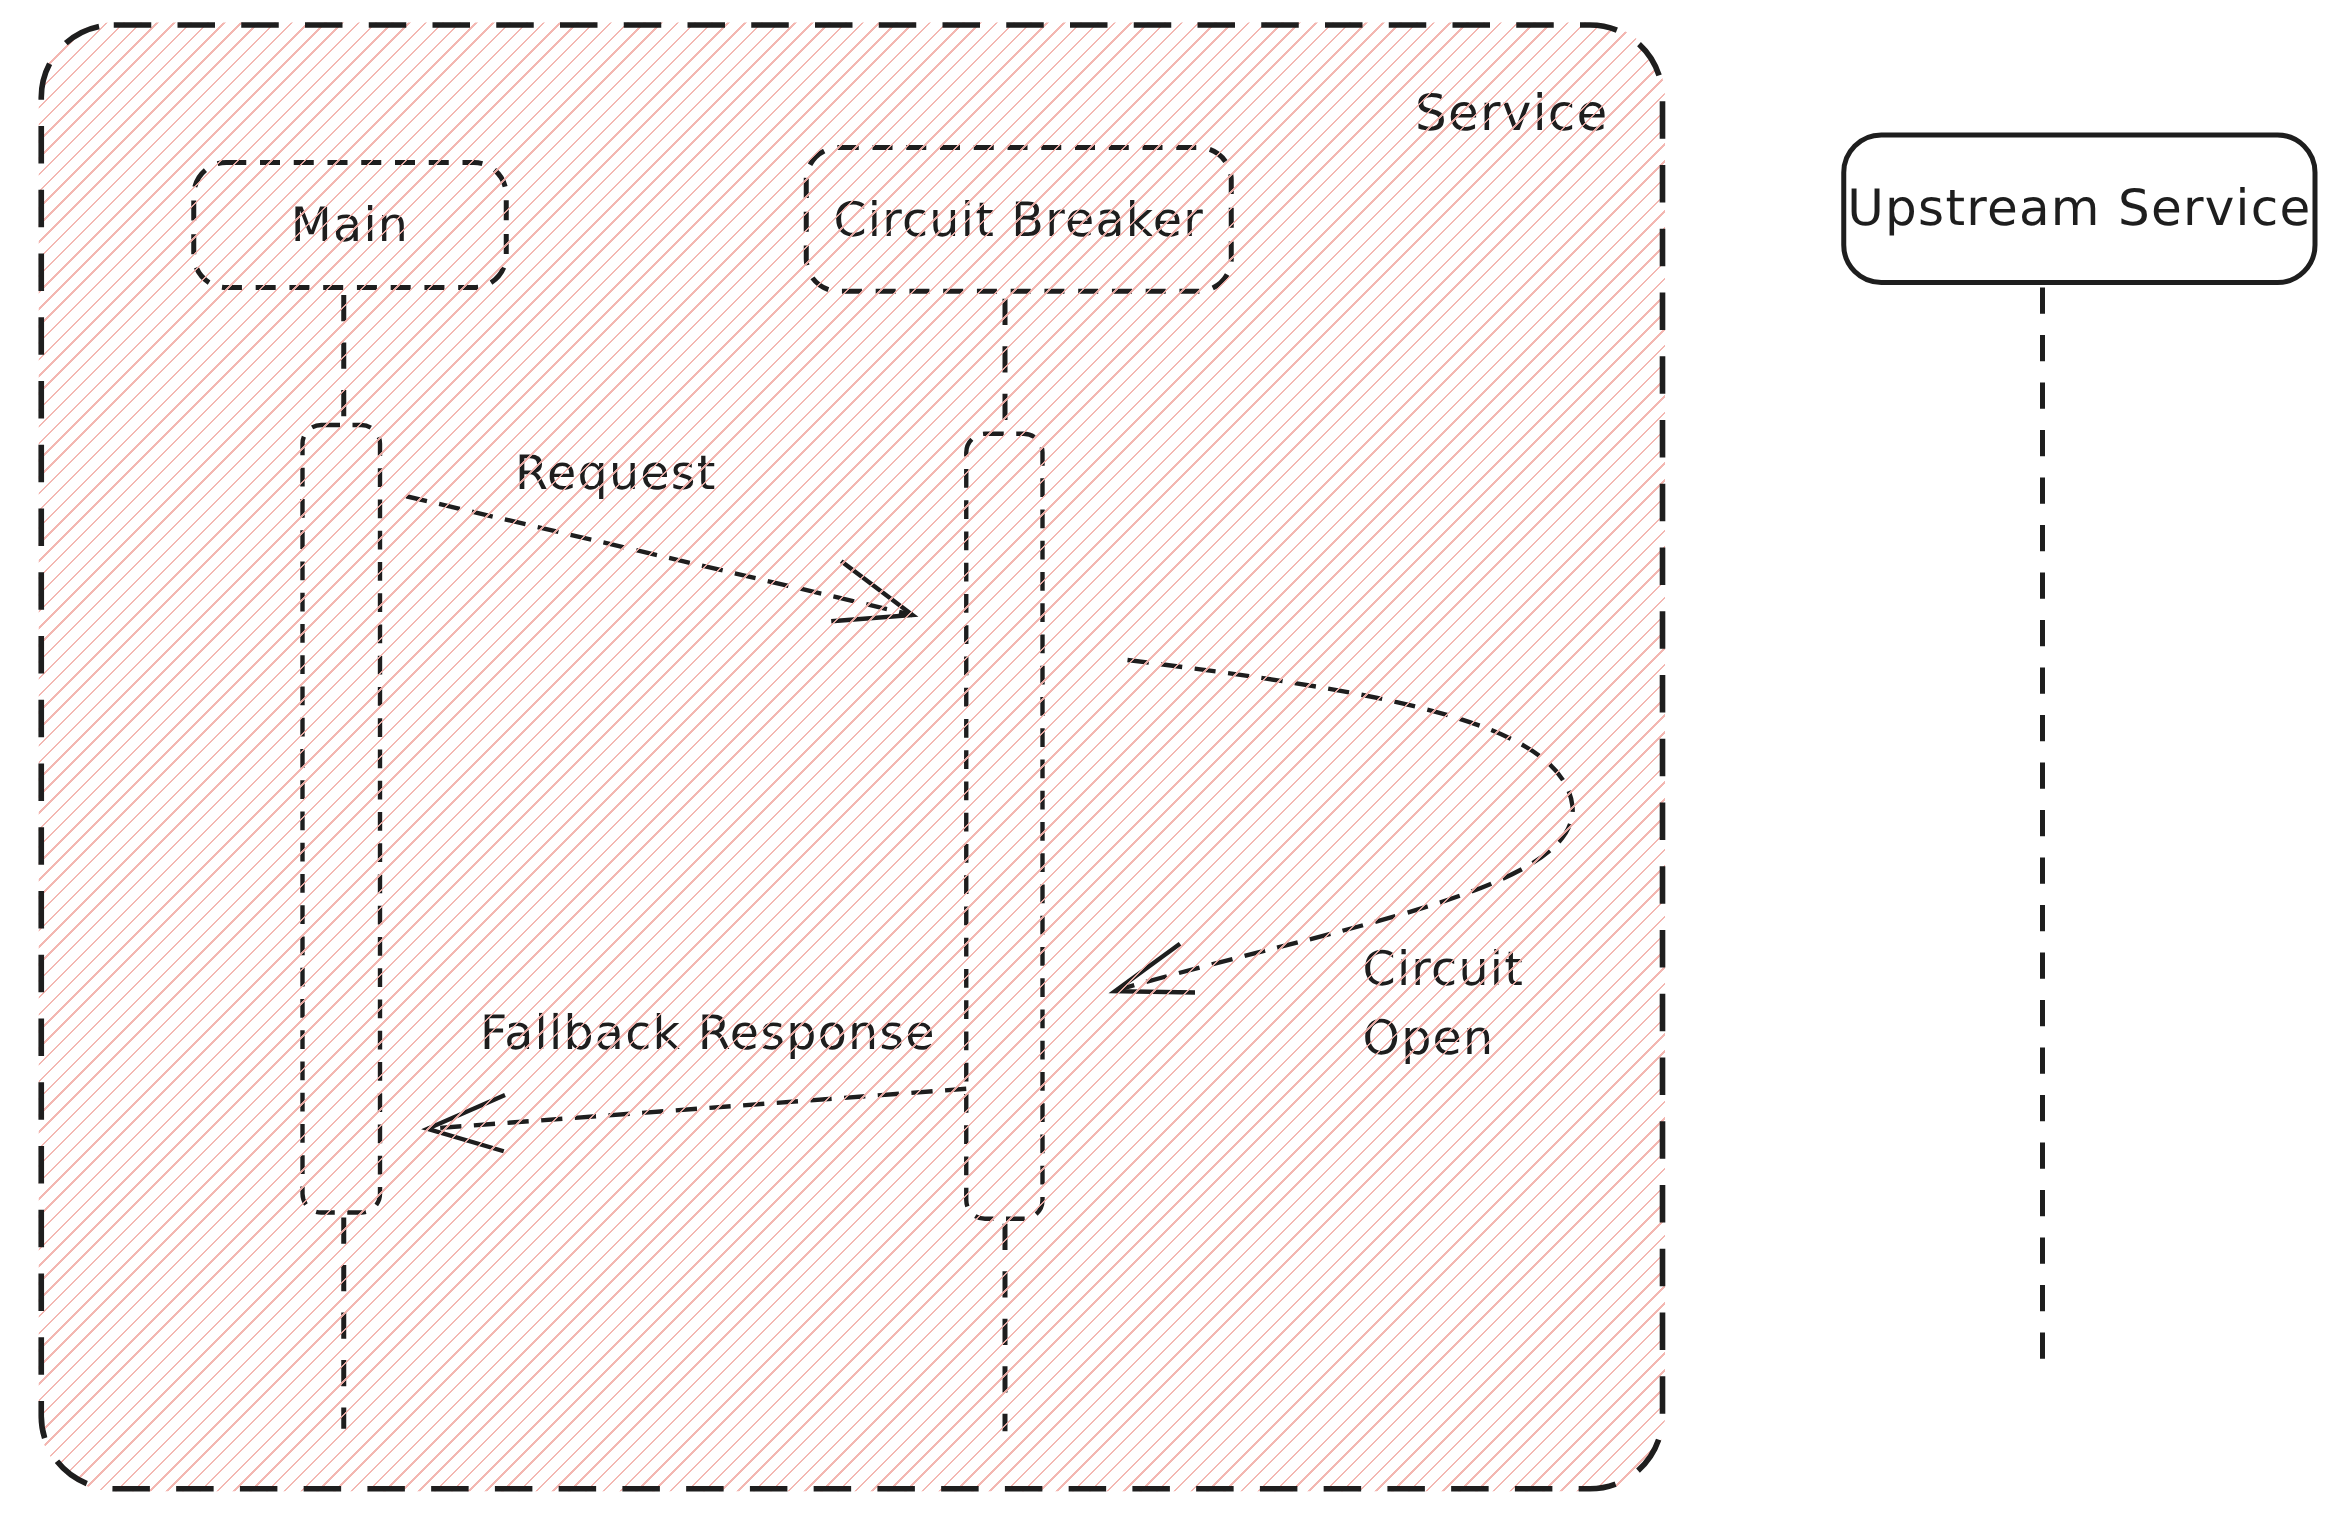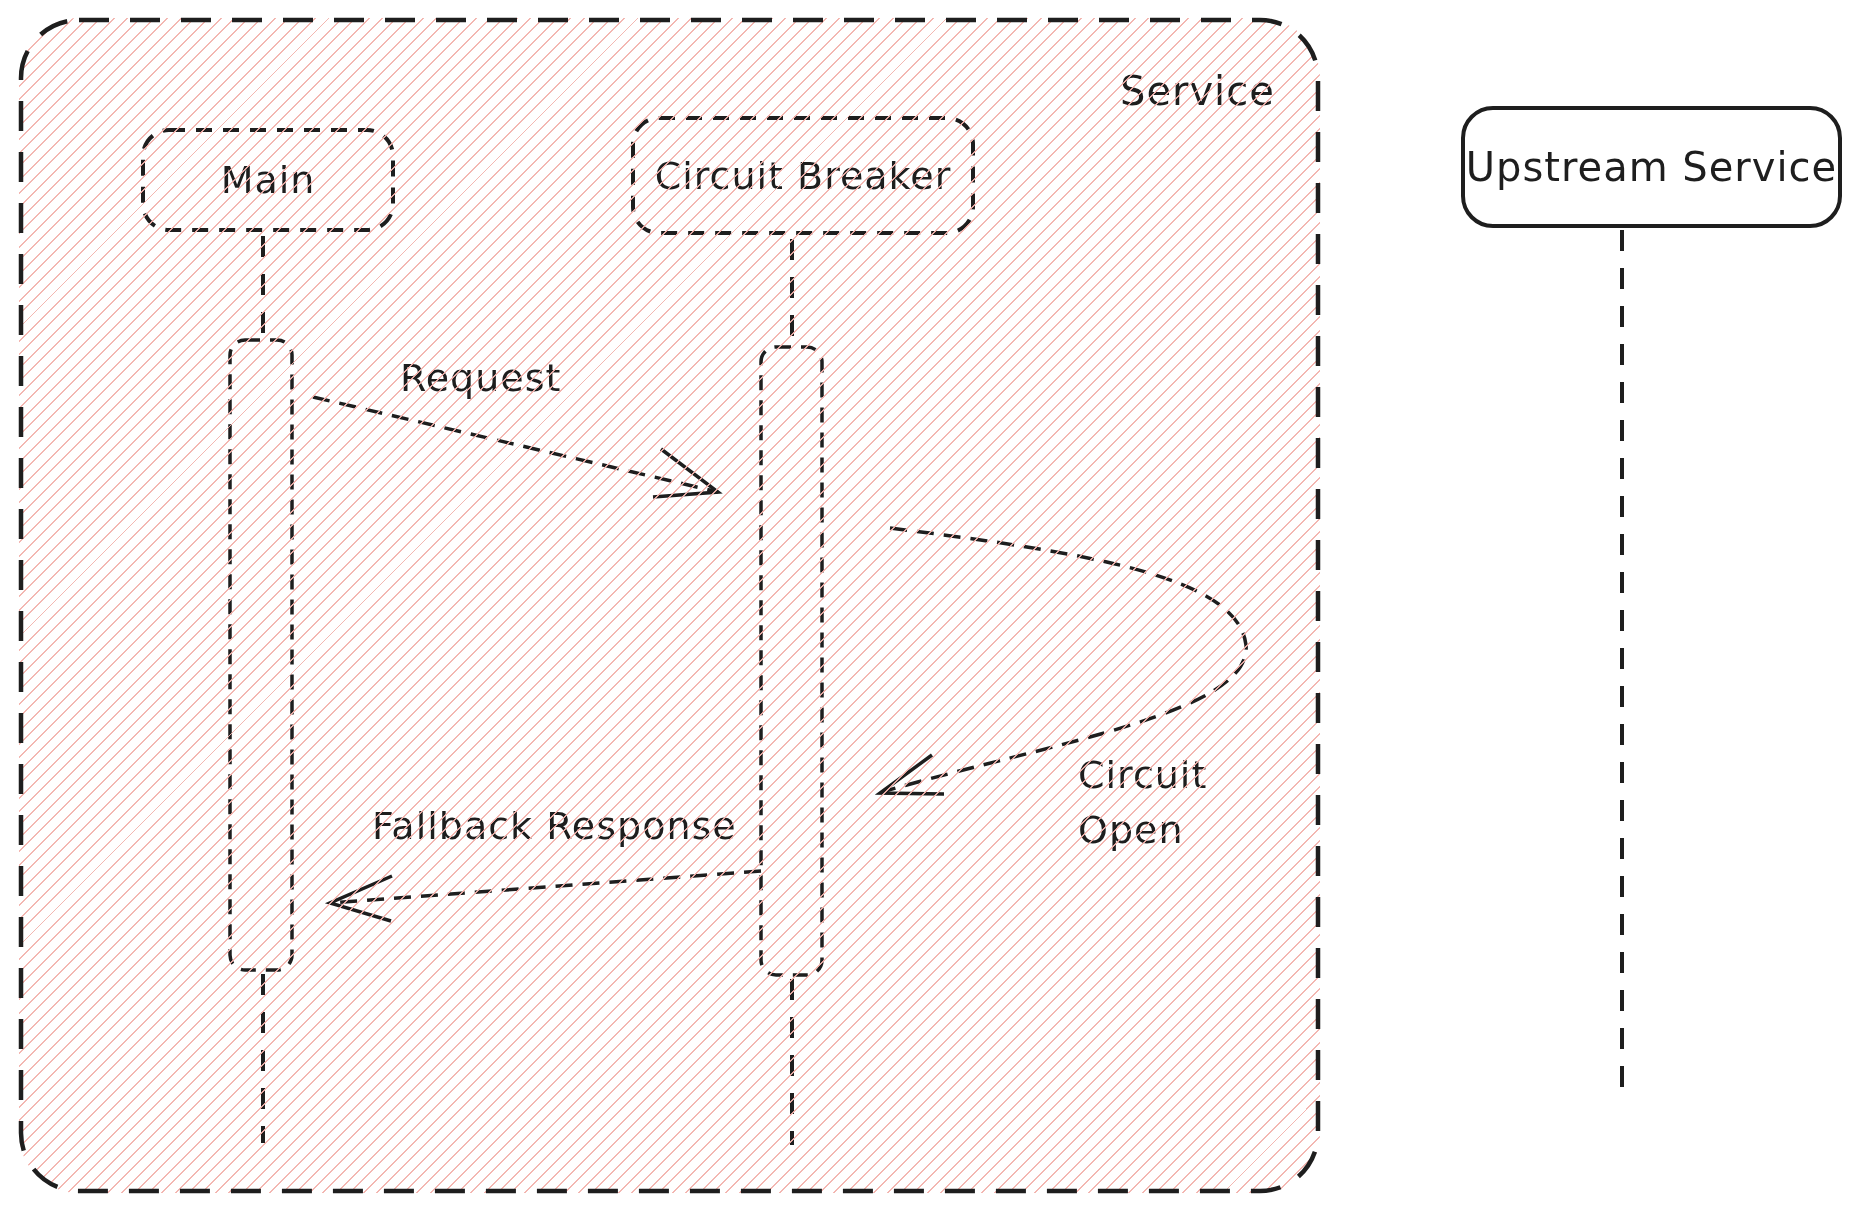--- a/index.html
+++ b/index.html
@@ -8,20 +8,21 @@
     --background:#ffffff;
   }
   html,body{margin:0;padding:0;background:var(--background);}
   .canvas{
     position:relative;
     width:1843px;height:1214px;
     background:var(--background);
     overflow:hidden;
     font-family:"DejaVu Sans", sans-serif;
     color:var(--stroke);
+    margin-left:12px;
   }
   .abs{position:absolute;}
   svg.layer{position:absolute;left:0;top:0;z-index:1;}
   .ink{stroke:var(--stroke);fill:none;}
   
   .lbl{
     position:absolute;z-index:1;
     color:var(--stroke);
     letter-spacing:1px;
     white-space:nowrap;

